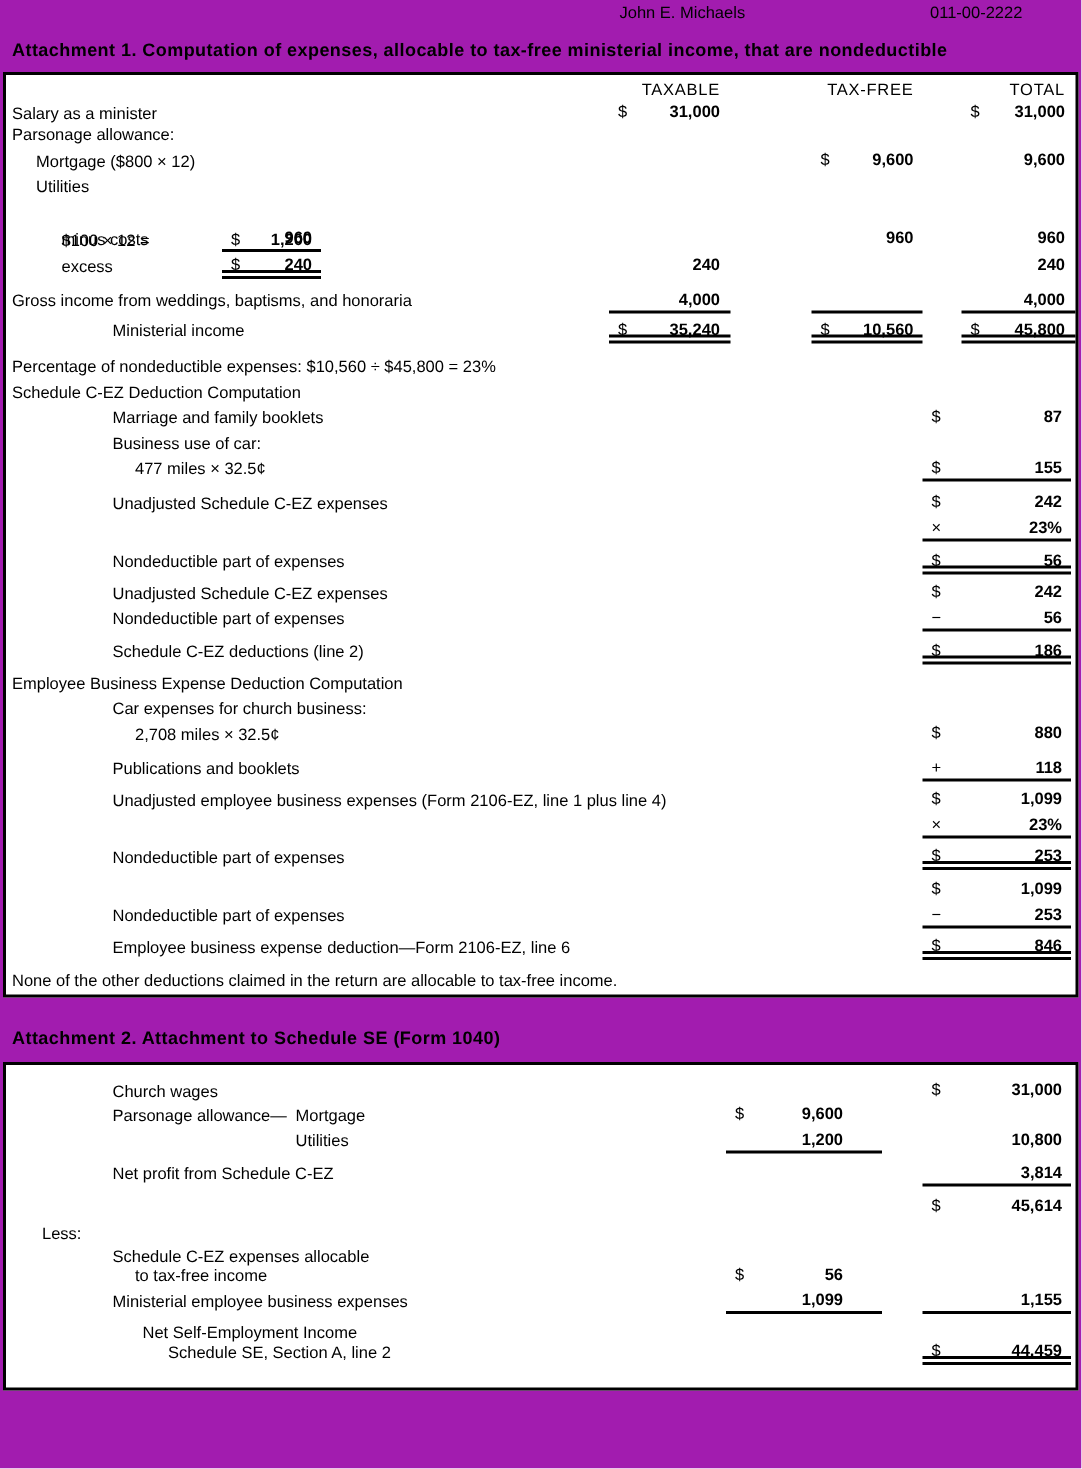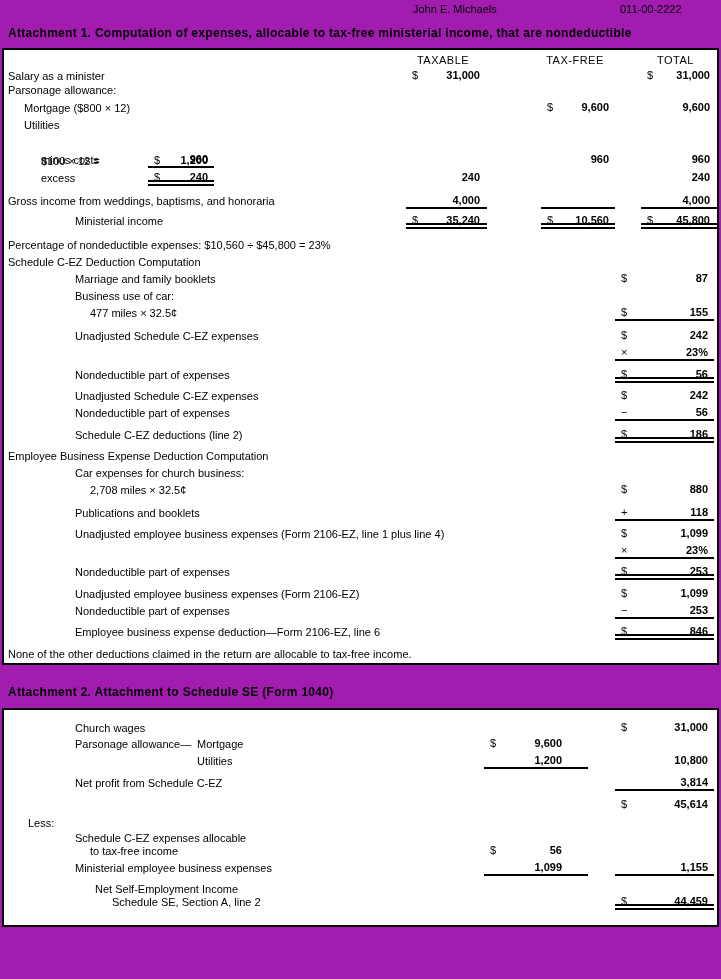--- a/index.html
+++ b/index.html
@@ -19,21 +19,21 @@
   .amt .pfx{position:absolute;left:6px;top:0;font-style:normal}
   .amt .num{font-weight:bold}
   .c-sub{left:144px;width:66px;padding-right:6px}
   .c-tax{left:402px;width:81px;padding-right:7px}
   .c-free{left:537px;width:74px;padding-right:6px}
   .c-tot{left:637px;width:76px;padding-right:7px}
   .c-amt{left:611px;width:99px;padding-right:6px}
   .c-mid{left:480px;width:104px;padding-right:26px}
   .u1{border-bottom:2px solid #000}
   .u2{border-bottom:6px double #000}
-  .colhead{position:absolute;top:0;text-align:center;letter-spacing:.5px}
+  .colhead{position:absolute;top:0;text-align:right;letter-spacing:.5px}
 </style>
 </head>
 <body>
 
 <div class="page">
 
   <span class="hdr" style="left:413px">John E. Michaels</span>
   <span class="hdr" style="left:620px">011-00-2222</span>
 
   <div class="title" style="top:26px">Attachment 1. Computation of expenses, allocable to tax-free ministerial income, that are nondeductible</div>
@@ -176,21 +176,20 @@
     <div class="row" style="top:494px">
       <span class="amt c-amt u1"><i class="pfx">×</i><span class="num">23%</span></span>
     </div>
 
     <div class="row" style="top:515px">
       <span class="lbl i3">Nondeductible part of expenses</span>
       <span class="amt c-amt u2"><i class="pfx">$</i><span class="num">253</span></span>
     </div>
 
     <div class="row" style="top:537px">
-      <span class="lbl i3">Unadjusted employee business expenses (Form 2106-EZ)</span>
       <span class="amt c-amt"><i class="pfx">$</i><span class="num">1,099</span></span>
     </div>
 
     <div class="row" style="top:554px">
       <span class="lbl i3">Nondeductible part of expenses</span>
       <span class="amt c-amt u1"><i class="pfx">−</i><span class="num">253</span></span>
     </div>
 
     <div class="row" style="top:575px">
       <span class="lbl i3">Employee business expense deduction—Form 2106-EZ, line 6</span>

